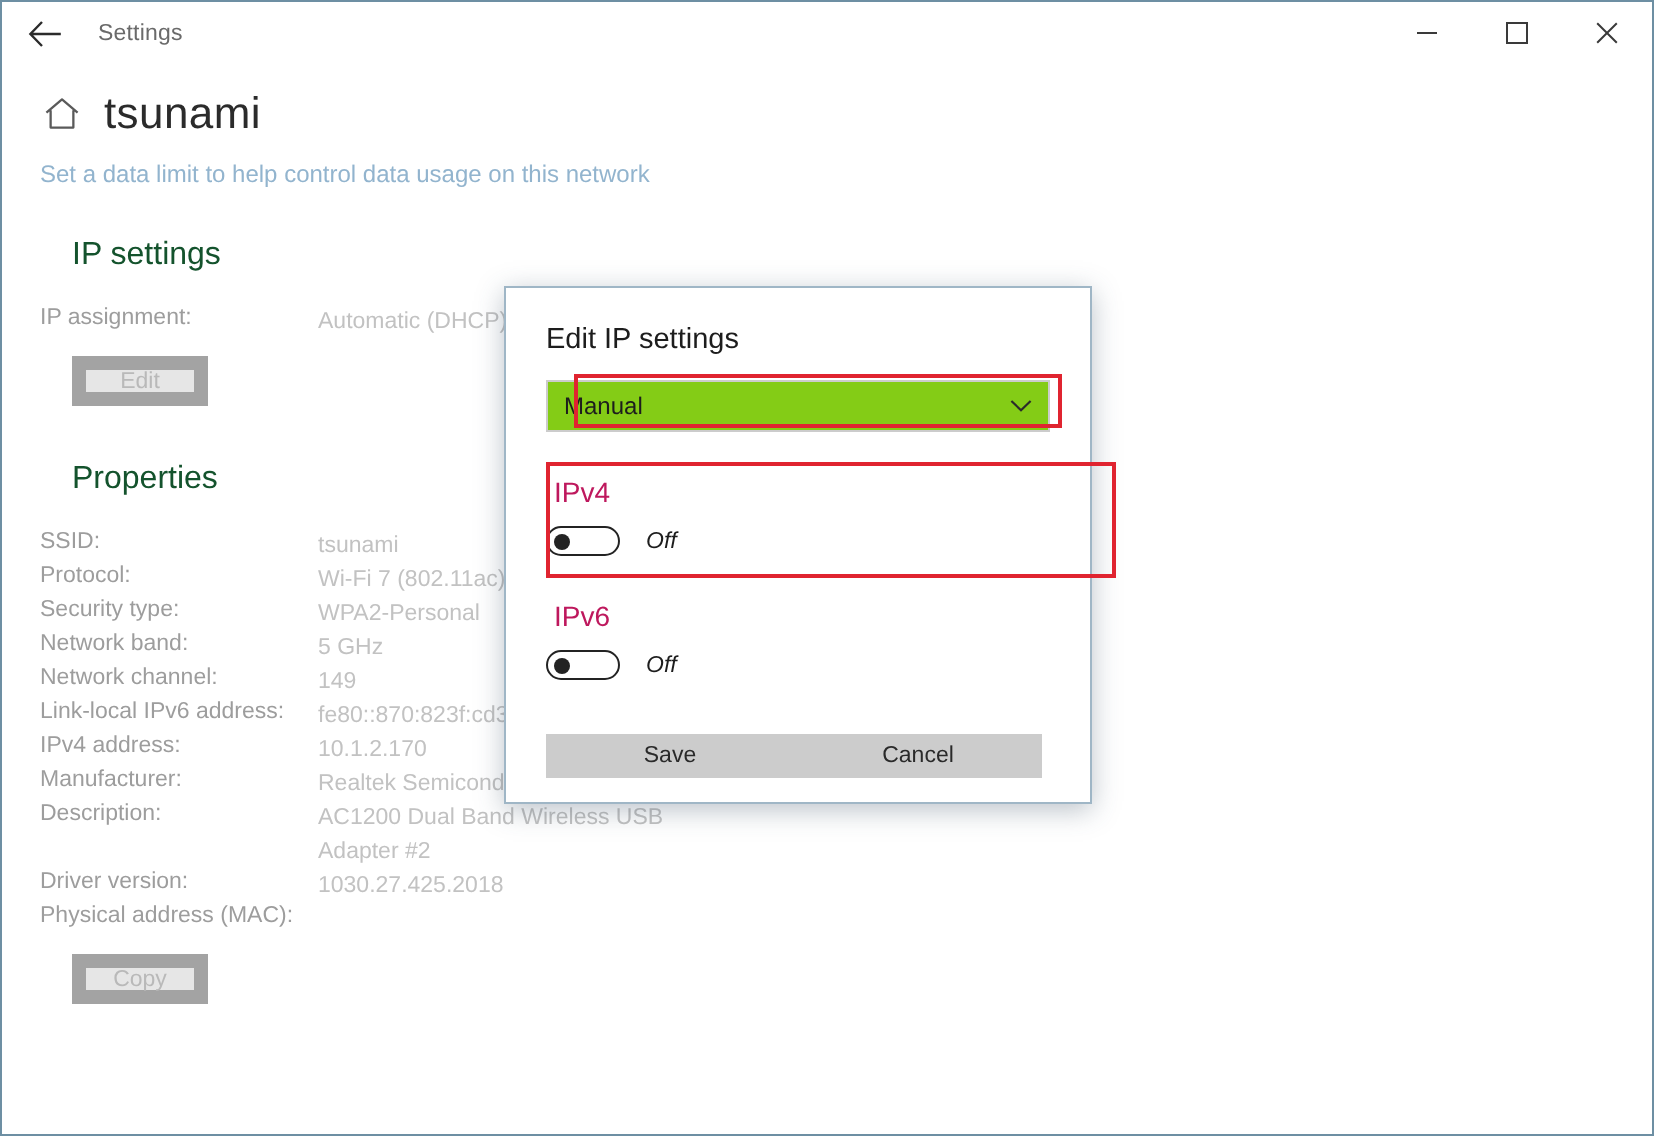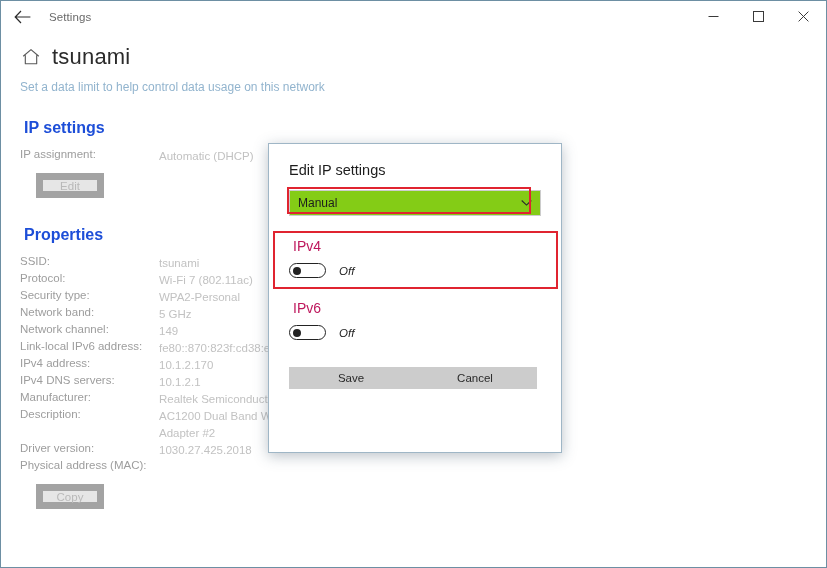--- a/index.html
+++ b/index.html
@@ -86,23 +86,23 @@
     margin: 10px 0 0 19px;
     font-size: 12px;
     color: #92b4ce;
     text-decoration: none;
   }
 
   
   .content { padding-left: 19px; }
   .section-title {
     font-size: 16px;
-    color: #1d4ed8;
-    font-weight: 700;
-    margin: 4px;
+    color: #14532d;
+    font-weight: 400;
+    margin: 16px;
   }
   #ip-settings-section { margin-top: 25px; }
   #properties-section  { margin-top: 28px; }
 
   .kv-table {
     margin-top: 11px;
     border-collapse: collapse;
   }
   .kv-row { height: 17px; }
   .kv-key {
@@ -132,24 +132,24 @@
     color: #b9b9b9;
     font-size: 11.5px;
     font-family: "Liberation Sans", sans-serif;
     display: block;
     padding: 0;
   }
 
   
   .dialog-shadow {
     position: absolute;
-    left: 267px;
+    left: 251px;
     top: 142px;
     width: 294px;
-    height: 310px;
+    height: 259px;
     box-shadow: 0 3px 13px rgba(60,80,100,.35);
     background: #ffffff;
     border: 1px solid #9fb6c6;
     box-sizing: border-box;
   }
   .dialog-inner { padding: 18px 20px 0 20px; }
   .dialog-title {
     font-size: 14.5px;
     color: #1d1d1d;
     font-weight: 400;
@@ -315,24 +315,20 @@
             <td class="kv-key">Network channel:</td>
             <td class="kv-val">149</td>
           </tr>
           <tr class="kv-row">
             <td class="kv-key">Link-local IPv6 address:</td>
             <td class="kv-val">fe80::870:823f:cd38:e9</td>
           </tr>
           <tr class="kv-row">
             <td class="kv-key">IPv4 address:</td>
             <td class="kv-val">10.1.2.170</td>
-          </tr>
-          <tr class="kv-row">
-            <td class="kv-key">IPv4 DNS servers:</td>
-            <td class="kv-val">10.1.2.1</td>
           </tr>
           <tr class="kv-row">
             <td class="kv-key">Manufacturer:</td>
             <td class="kv-val">Realtek Semiconductor Corp.</td>
           </tr>
           <tr class="kv-row">
             <td class="kv-key">Description:</td>
             <td class="kv-val">AC1200  Dual Band Wireless USB
 Adapter #2</td>
           </tr>

